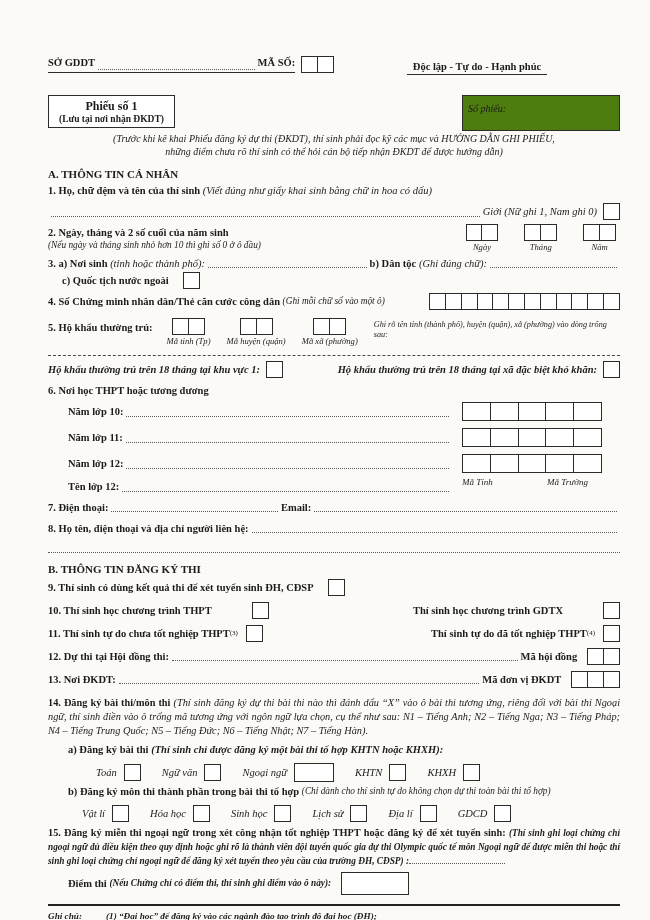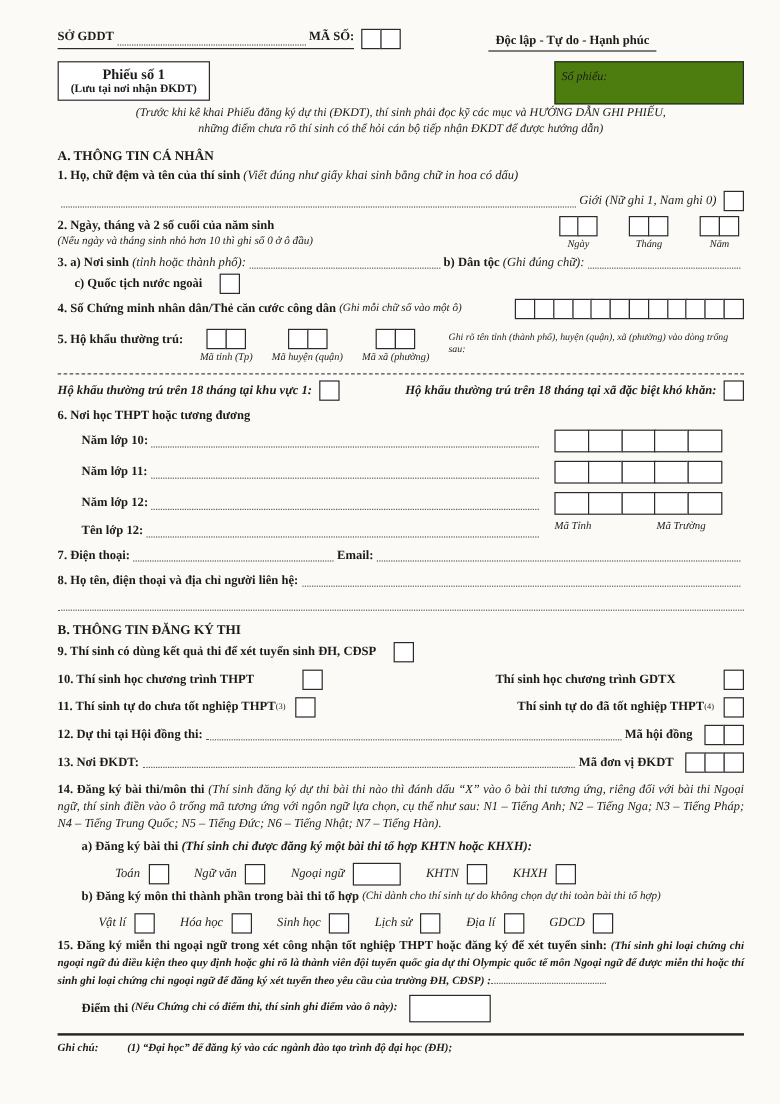--- a/index.html
+++ b/index.html
@@ -22,27 +22,27 @@
   .bi{font-weight:bold;font-style:italic;}
   .sm{font-size:9.3px;}
   .xs{font-size:8.2px;}
   .dot{flex:1;border-bottom:1.2px dotted #5a5a5a;height:0.85em;margin:0 3px;min-width:12px;}
   .dotfix{display:inline-block;border-bottom:1.2px dotted #5a5a5a;height:0.85em;vertical-align:baseline;}
   .cg{display:flex;}
   .cell{width:17px;height:17px;border:1.2px solid #2b2b2b;background:#fff;box-sizing:border-box;}
   .cg .cell + .cell{margin-left:-1.2px;}
   .cg.wide .cell{width:29px;height:19px;}
   .chk{width:17px;height:17px;border:1.2px solid #2b2b2b;background:#fff;box-sizing:border-box;display:inline-block;flex:0 0 auto;}
-  .hdr{display:flex;justify-content:center;align-items:flex-start;}
+  .hdr{display:flex;justify-content:center;align-items:flex-start;margin-top:32px;}
   .hdr-left{width:300px;}
   .uline{display:flex;align-items:flex-end;border-bottom:1.4px solid #2b2b2b;padding-bottom:2px;flex:1;}
   .hdr-right{width:300px;text-align:center;}
   .motto1{font-weight:bold;font-size:10.8px;}
   .motto2{font-weight:bold;font-size:10.5px;display:inline-block;border-bottom:1.4px solid #2b2b2b;padding:1px 6px 2px;}
-  .row2{display:flex;justify-content:space-between;align-items:flex-start;margin-top:8px;}
+  .row2{display:flex;justify-content:space-between;align-items:flex-start;margin-top:20px;}
   .phieu-box{border:1.6px solid #2b2b2b;text-align:center;padding:3px 10px;background:#fff;}
   .phieu-t{font-weight:bold;font-size:12px;}
   .phieu-n{font-weight:bold;font-size:9.5px;}
   .sophieu-box{border:1.2px solid #2b2b2b;width:158px;height:36px;background:#4d7c0f;box-sizing:border-box;padding:2px 5px;}
   .sophieu-box span{font-style:italic;font-size:10px;}
   .title{ text-align:center;font-weight:bold;font-size:12.3px;margin-top:4px;line-height:1.3;}
   sup{font-size:7px;}
   .subtitle{text-align:center;font-style:italic;font-size:10px;line-height:1.25;margin-top:2px;}
   .sec{font-weight:bold;font-size:11px;margin:10px 0 4px;}
   .mt2{margin-top:2px;}.mt4{margin-top:4px;}.mt6{margin-top:6px;}.mt8{margin-top:8px;}

